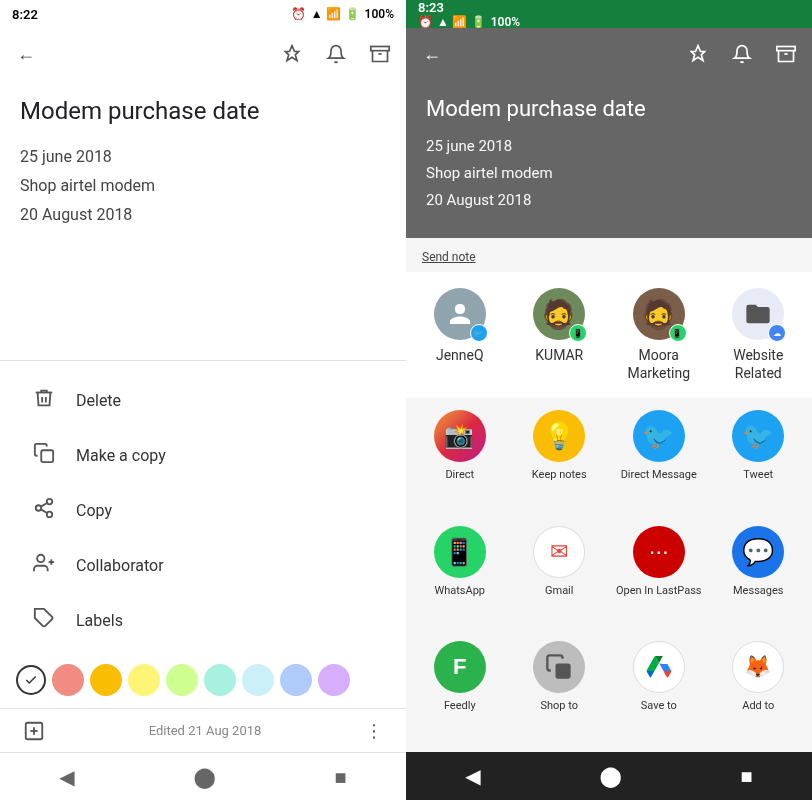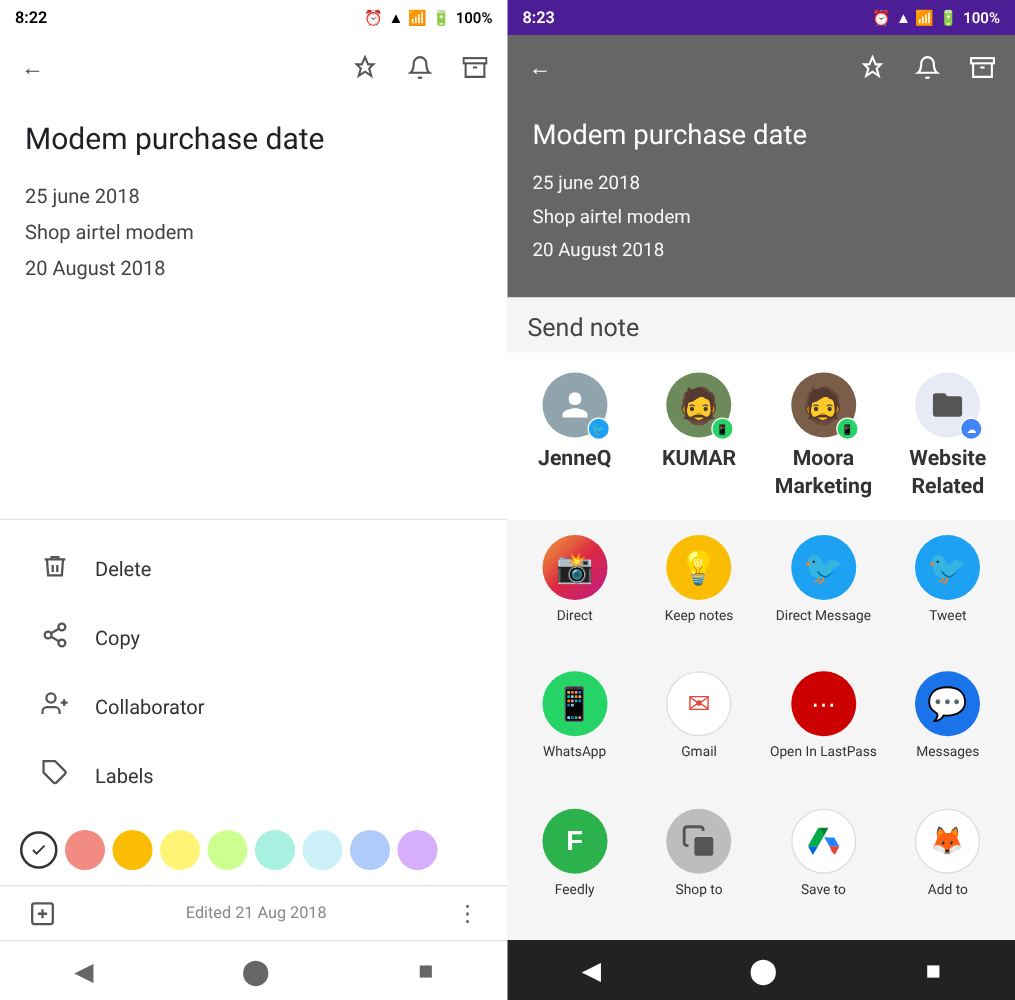--- a/index.html
+++ b/index.html
@@ -174,28 +174,29 @@
       width: 406px;
       height: 800px;
       background: #f5f5f5;
       display: flex;
       flex-direction: column;
       position: relative;
     }
 
     .right-status-bar {
       height: 28px;
-      background: #4c1d95;
-      display: flex;
-      align-items: center;
+      background: #15803d;
+      display: flex;
+      align-items: flex-start;
       justify-content: space-between;
       padding: 0 12px;
       font-size: 13px;
       font-weight: 600;
       color: #fff;
+      flex-direction: column;
     }
 
     .right-toolbar {
       height: 52px;
       background: #666;
       display: flex;
       align-items: center;
       padding: 0 8px;
       gap: 8px;
     }
@@ -224,23 +225,24 @@
     }
 
     .right-note-body {
       font-size: 15px;
       line-height: 1.8;
       opacity: 0.95;
     }
 
     .send-note-label {
       padding: 12px 16px 8px;
-      font-size: 20px;
+      font-size: 12px;
       color: #444;
       background: #f5f5f5;
+      text-decoration: underline;
     }
 
     .contacts-grid {
       display: grid;
       grid-template-columns: repeat(4, 1fr);
       background: #fff;
       padding: 8px 4px;
       gap: 0;
     }
 
@@ -275,25 +277,24 @@
       height: 18px;
       border-radius: 50%;
       display: flex;
       align-items: center;
       justify-content: center;
       font-size: 10px;
       border: 1px solid #fff;
     }
 
     .contact-name {
-      font-size: 17px;
+      font-size: 14px;
       color: #333;
       text-align: center;
       line-height: 1.3;
-      font-weight: bold;
     }
 
     .apps-grid {
       display: grid;
       grid-template-columns: repeat(4, 1fr);
       background: #f5f5f5;
       padding: 4px;
       gap: 0;
       flex: 1;
       overflow: hidden;
@@ -397,20 +398,29 @@
             <path d="M19 6l-1 14H6L5 6"></path>
             <path d="M10 11v6M14 11v6"></path>
             <path d="M9 6V4h6v2"></path>
           </svg>
       </span>
       <span>Delete</span>
     </div>
     <div class="menu-item">
       <span class="menu-icon">
         <svg width="22" height="22" viewBox="0 0 24 24" fill="none" stroke="#555" stroke-width="2">
+            <rect x="9" y="9" width="13" height="13" rx="2"></rect>
+            <path d="M5 15H4a2 2 0 0 1-2-2V4a2 2 0 0 1 2-2h9a2 2 0 0 1 2 2v1"></path>
+          </svg>
+      </span>
+      <span>Make a copy</span>
+    </div>
+    <div class="menu-item">
+      <span class="menu-icon">
+        <svg width="22" height="22" viewBox="0 0 24 24" fill="none" stroke="#555" stroke-width="2">
             <circle cx="18" cy="5" r="3"></circle>
             <circle cx="6" cy="12" r="3"></circle>
             <circle cx="18" cy="19" r="3"></circle>
             <line x1="8.59" y1="13.51" x2="15.42" y2="17.49"></line>
             <line x1="15.41" y1="6.51" x2="8.59" y2="10.49"></line>
           </svg>
       </span>
       <span>Copy</span>
     </div>
     <div class="menu-item">

